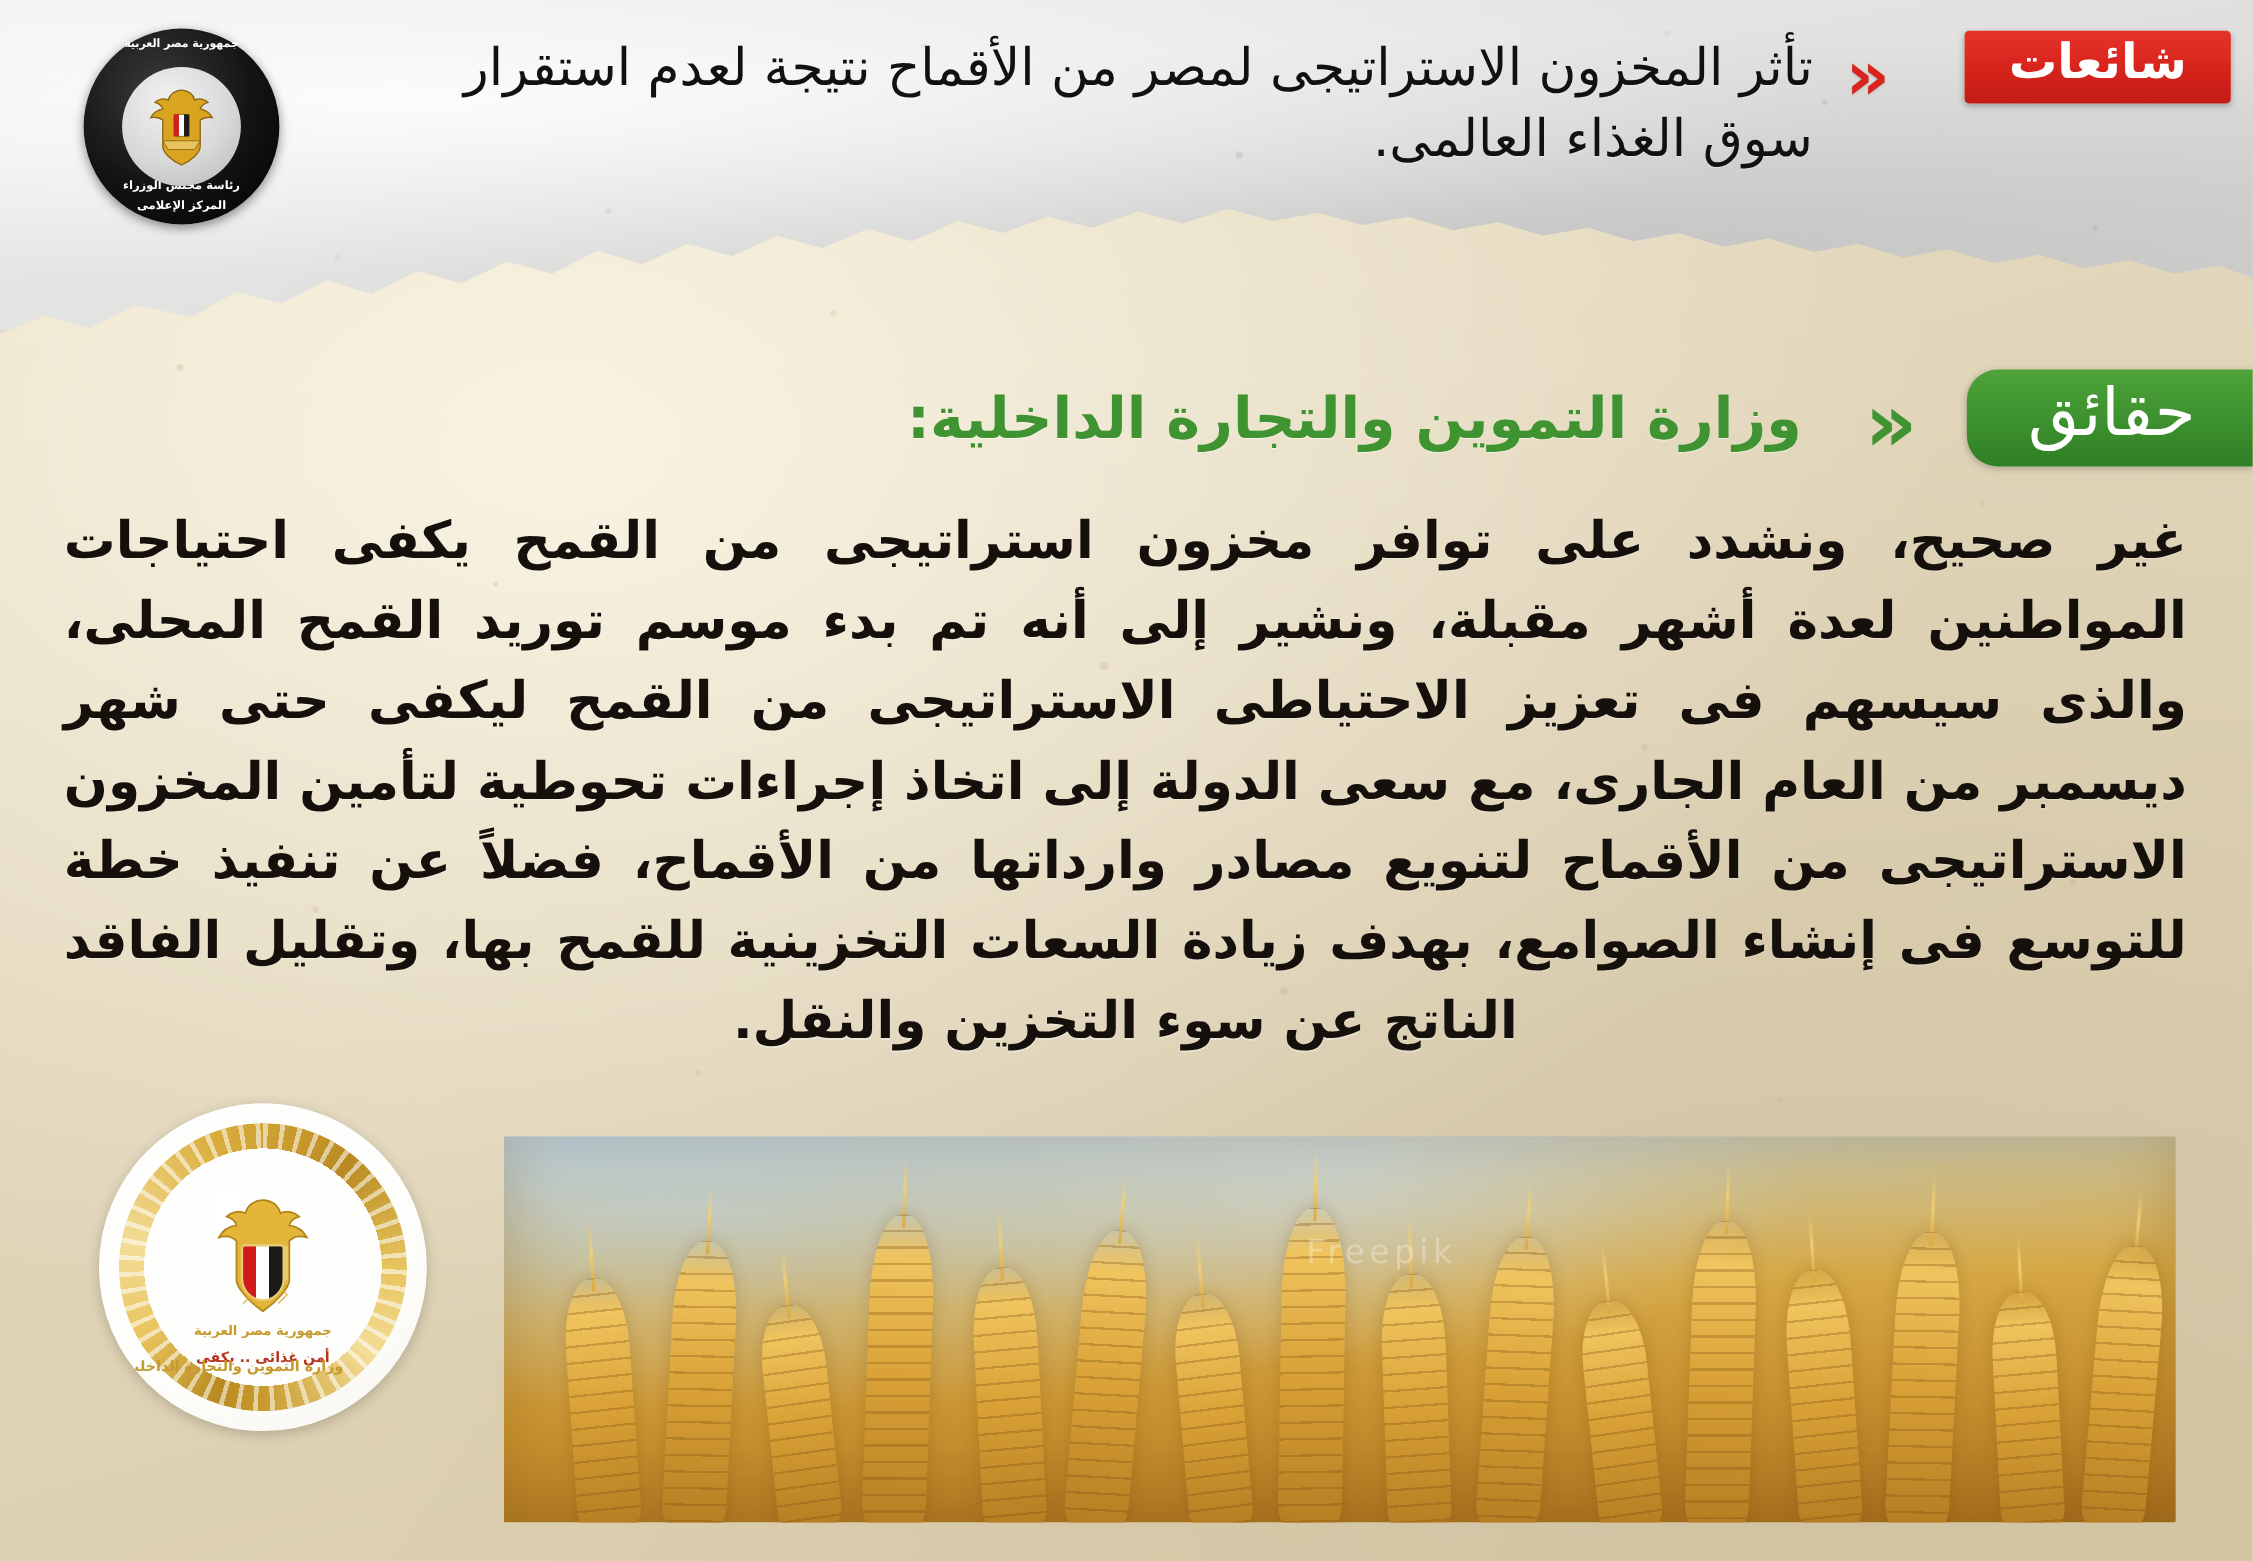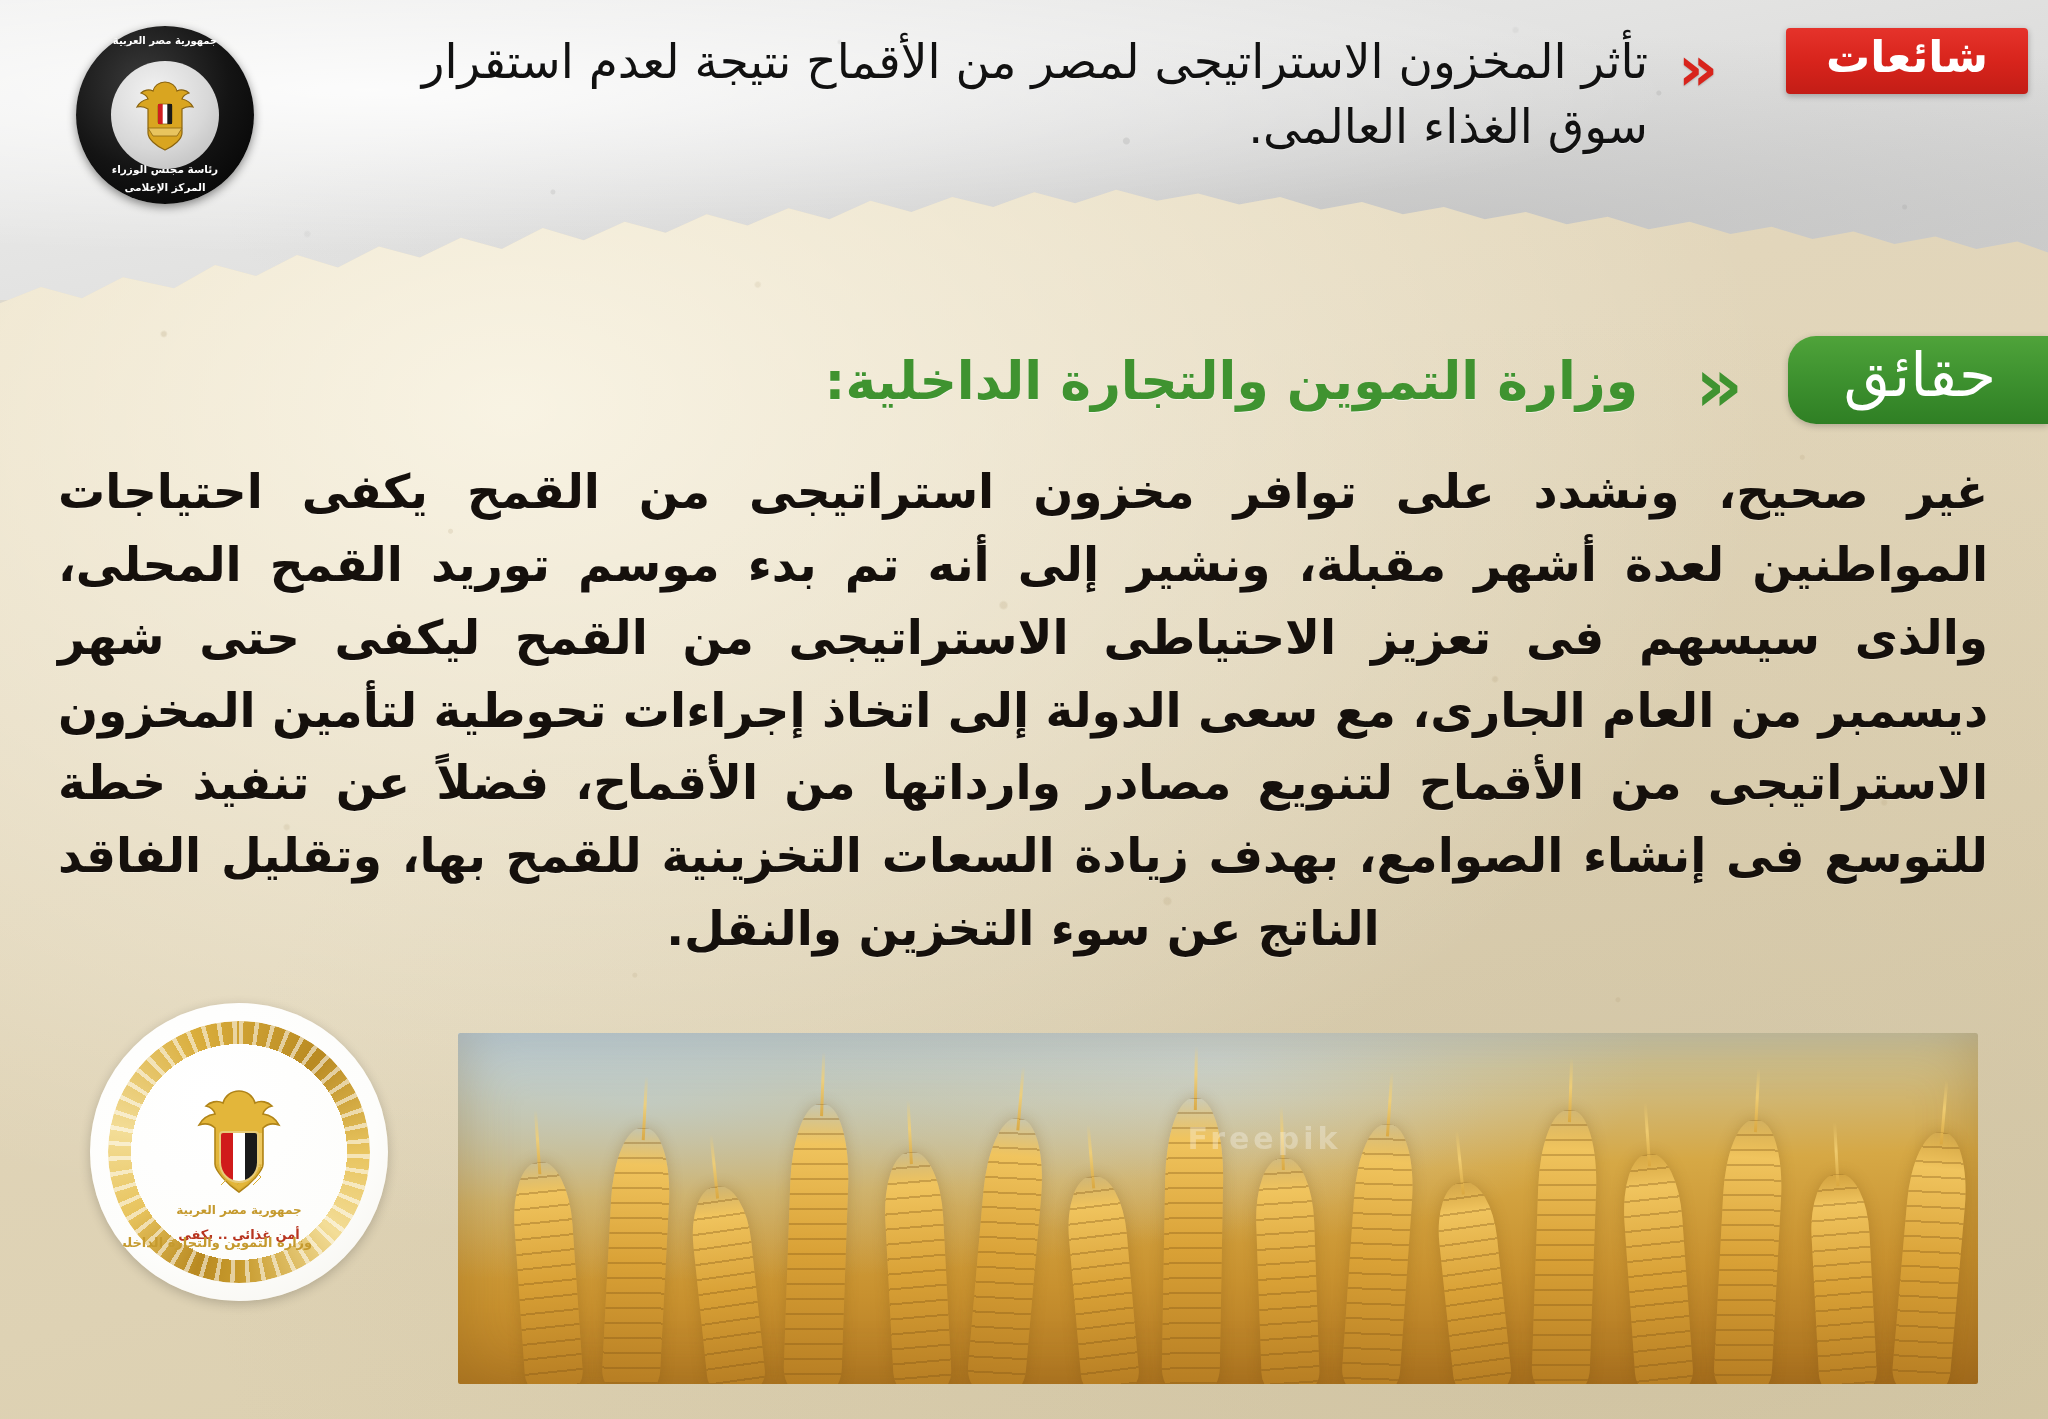--- a/index.html
+++ b/index.html
@@ -172,21 +172,21 @@
     width:3px; height:64px;
     background:linear-gradient(180deg, rgba(246,224,150,0) 0%, rgba(243,208,116,.85) 45%, rgba(218,167,62,.9) 100%);
   }
   .ear i{
     position:absolute; left:0; right:0; top:0; bottom:0;
     background-image:repeating-linear-gradient(178deg, rgba(120,78,18,.30) 0 2px, rgba(255,255,255,0) 2px 15px);
     border-radius:inherit;
   }
   .wm{
     position:absolute; left:48%; top:25%; color:rgba(255,255,255,.30);
-    font-size:30px; letter-spacing:4px; font-weight:bold; direction:ltr;
+    font-size:30px; letter-spacing:4px; font-weight:normal; direction:ltr;
   }
 
   
   .ministry-logo{
     position:absolute; left:90px; top:1003px; width:298px; height:298px;
     border-radius:50%;
     background:radial-gradient(circle at 40% 32%, #ffffff 0%, #fdfdfb 62%, #f3f1ea 100%);
     box-shadow:0 3px 12px rgba(0,0,0,.20);
     overflow:hidden;
   }

